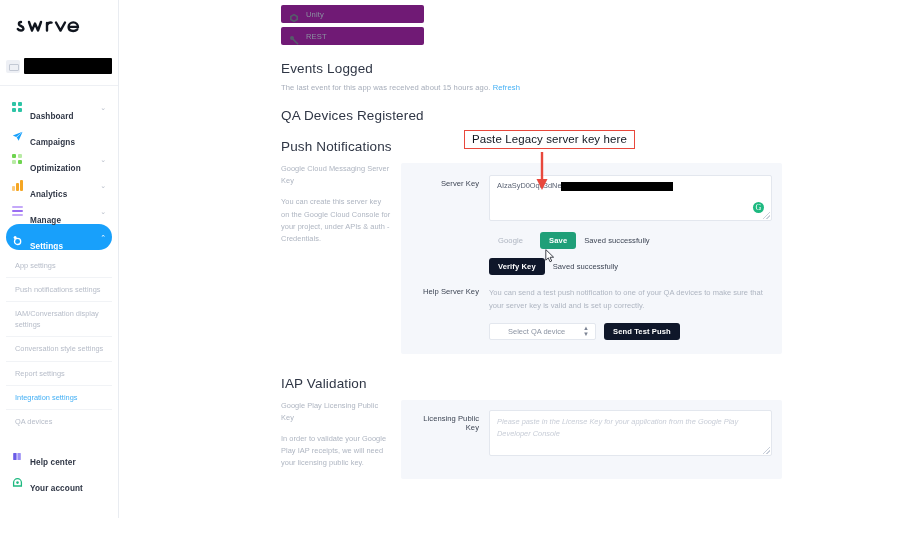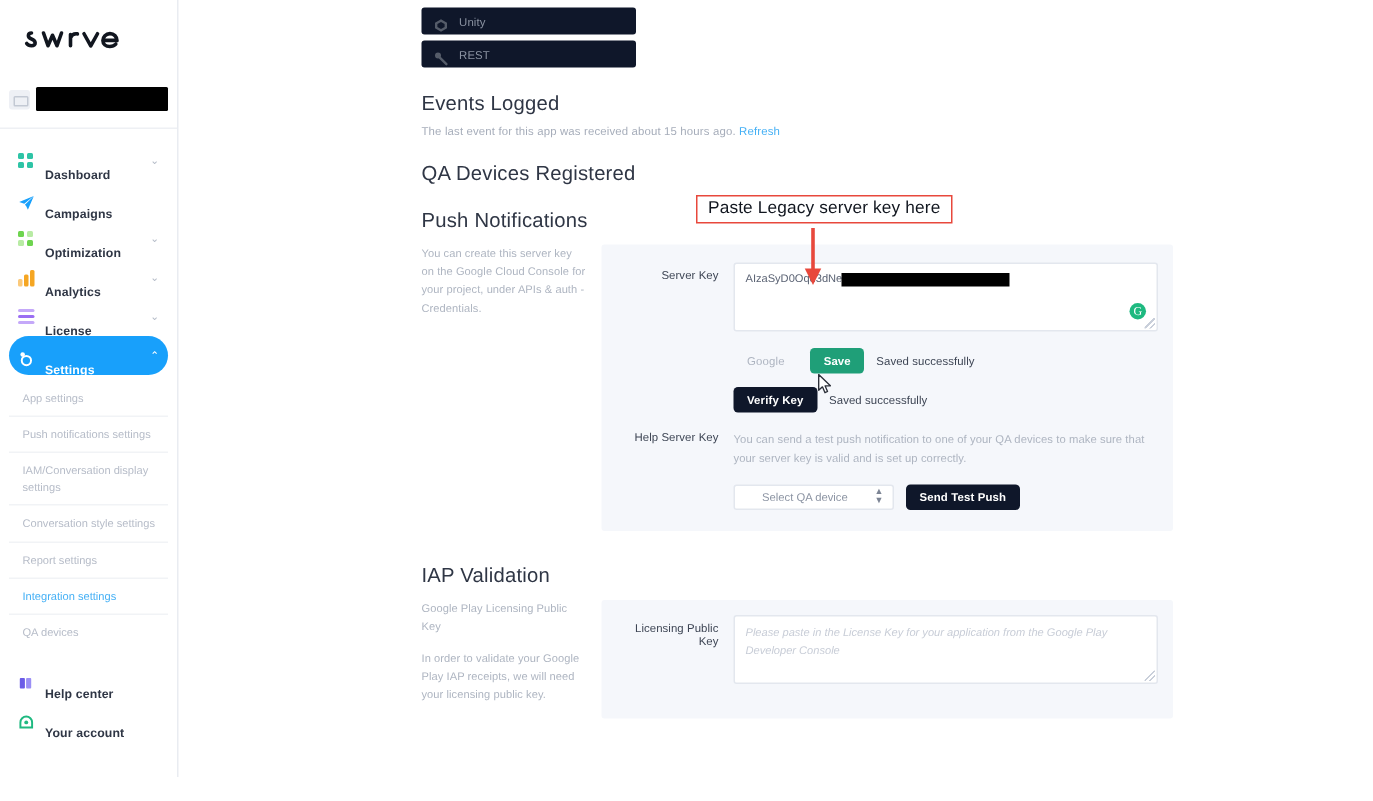--- a/index.html
+++ b/index.html
@@ -166,21 +166,21 @@
     overflow: hidden;
   }
   .inner { padding: 0 12px 0 12px; position: relative; }
 
   .sdk-list { padding-top: 5px; }
   .sdk-row {
     display: flex;
     align-items: center;
     gap: 7px;
     height: 18px;
-    background: #0f172a;
+    background: #701a75;
     border-radius: 2px;
     padding: 0 8px;
     margin-bottom: 4px;
     box-sizing: border-box;
     width: 143px;
     cursor: pointer;
   }
   .sdk-row .sdk-label {
     font-size: 7.6px;
     color: #8a92a1;
@@ -446,21 +446,21 @@
         <span class="nav-label">Analytics</span>
         <span class="caret">⌄</span>
       </div>
 
       <div class="nav-item">
         <span class="nav-ico ico-man">
             <i></i>
             <i></i>
             <i></i>
           </span>
-        <span class="nav-label">License</span>
+        <span class="nav-label">Manage</span>
         <span class="caret">⌄</span>
       </div>
 
       <div class="nav-item active">
         <span class="nav-ico">
           <svg width="11" height="11" viewBox="0 0 11 11">
             <circle cx="5.6" cy="6.4" r="3.1" fill="none" stroke="#ffffff" stroke-width="1.3"></circle>
             <circle cx="3.1" cy="2.4" r="1.5" fill="#ffffff"></circle>
           </svg>
         </span>
@@ -529,20 +529,21 @@
         <span>The last event for this app was received about 15 hours ago.</span>
         <a class="link" href="#">Refresh</a>
       </p>
 
       <h2 class="section">QA Devices Registered</h2>
 
       <h2 class="section">Push Notifications</h2>
 
       <div class="block">
         <div class="col-desc">
+          <p>Google Cloud Messaging Server Key</p>
           <p>You can create this server key on the Google Cloud Console for your project, under APIs &amp; auth - Credentials.</p>
         </div>
 
         <div class="panel">
 
           <div class="field-row">
             <div class="field-label">Server Key</div>
             <div class="field-body">
               <div class="textarea">
                 <span>AIzaSyD0Oqd3dNe</span><span class="redact"></span>

